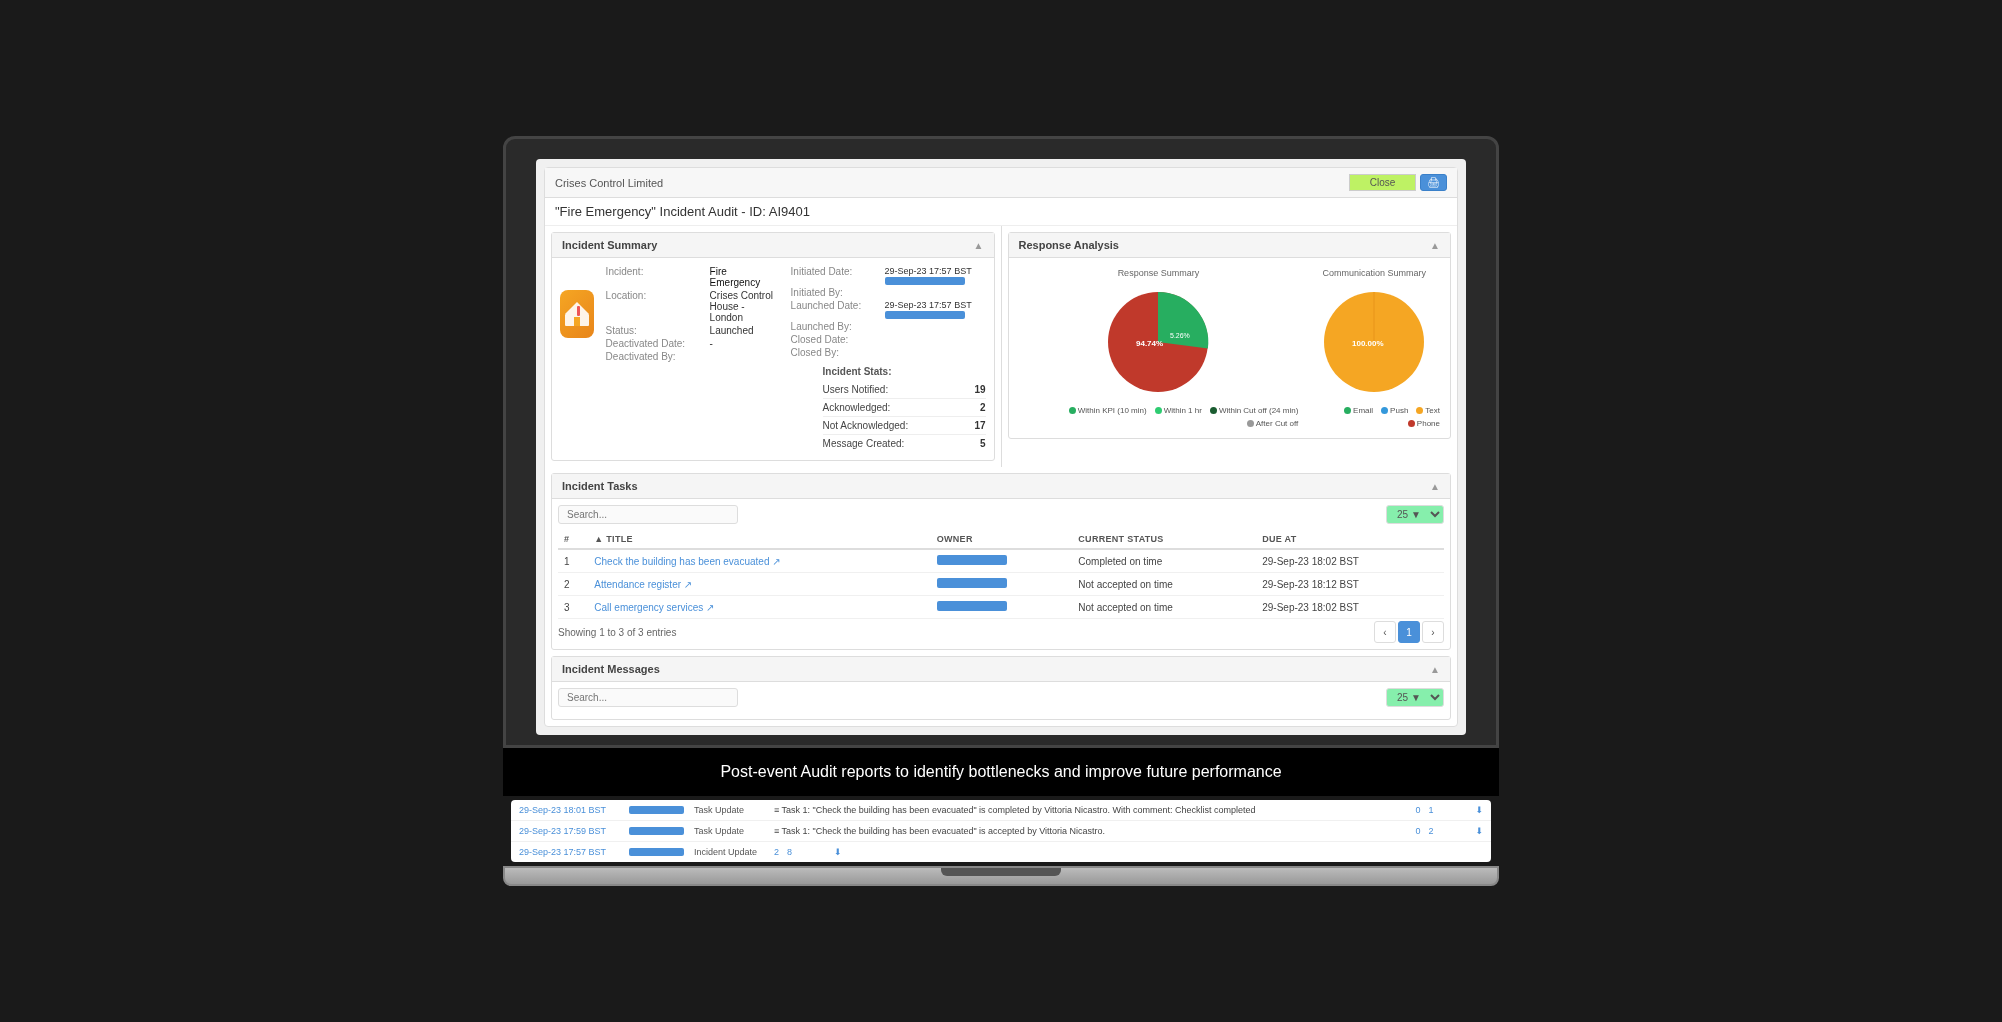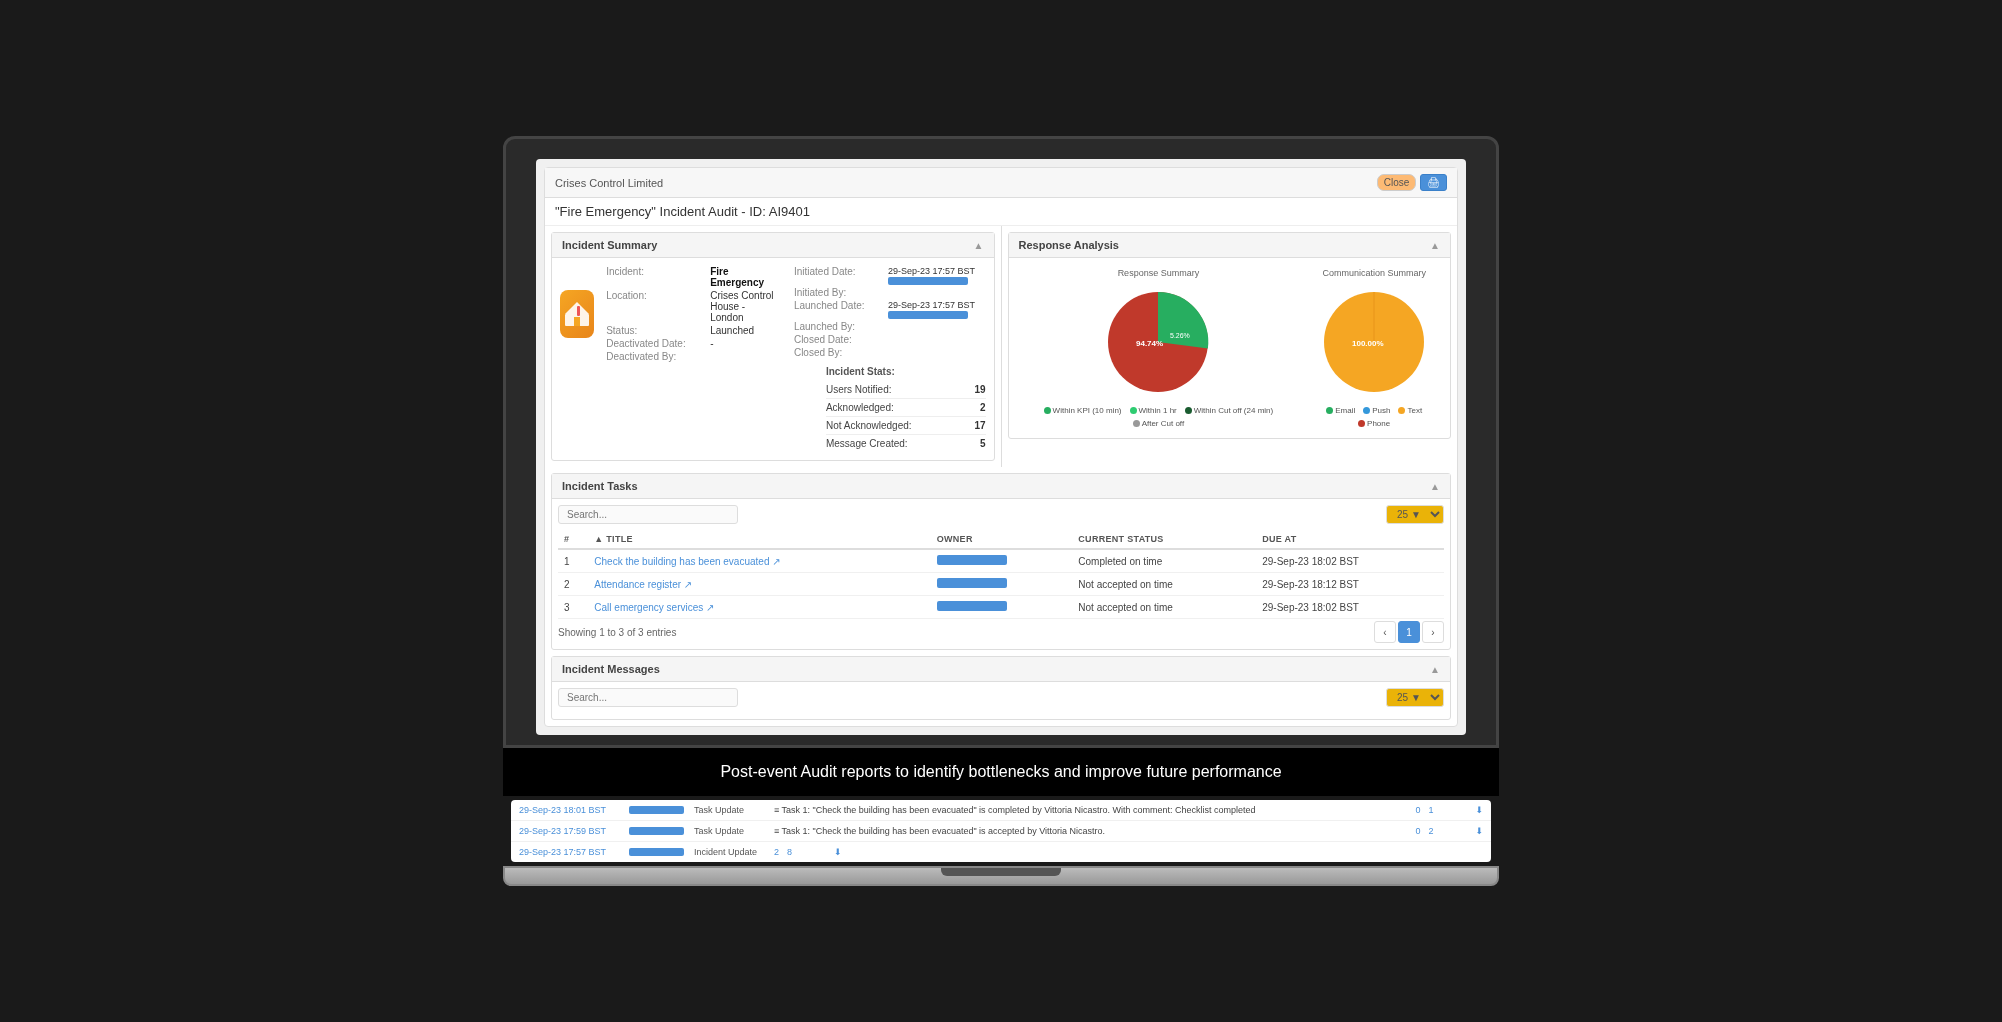--- a/index.html
+++ b/index.html
@@ -78,24 +78,24 @@
       color: #333;
       border-bottom: 1px solid #eee;
     }
 
     .titlebar-buttons {
       display: flex;
       gap: 4px;
     }
 
     .btn-close-app {
-      background: #fdba74;
+      background: #bef264;
       border: 1px solid #ccc;
-      border-radius: 7px;
-      padding: 2px 6px;
+      border-radius: 0;
+      padding: 2px 20px;
       font-size: 10px;
       cursor: pointer;
       color: #555;
     }
 
     .btn-print-app {
       background: #4a90d9;
       border: 1px solid #3a80c9;
       border-radius: 3px;
       padding: 2px 6px;
@@ -173,21 +173,21 @@
     .detail-label {
       color: #888;
     }
 
     .detail-value {
       color: #333;
       font-weight: 500;
     }
 
     .detail-value.bold {
-      font-weight: 700;
+      font-weight: 400;
       color: #111;
     }
 
     .date-bar {
       display: inline-block;
       background: #4a90d9;
       border-radius: 2px;
       height: 8px;
       width: 80px;
       vertical-align: middle;
@@ -293,21 +293,21 @@
 
     .pie-chart-svg {
       width: 120px;
       height: 120px;
     }
 
     .legend {
       display: flex;
       flex-wrap: wrap;
       gap: 4px 8px;
-      justify-content: center;
+      justify-content: flex-end;
       font-size: 8px;
       color: #555;
     }
 
     .legend-item {
       display: flex;
       align-items: center;
       gap: 2px;
     }
 
@@ -337,21 +337,21 @@
       color: #999;
       width: 180px;
       background: #fafafa;
     }
 
     .per-page-select {
       font-size: 10px;
       border: 1px solid #ddd;
       border-radius: 3px;
       padding: 2px 6px;
-      background: #eab308;
+      background: #86efac;
       color: #555;
     }
 
     .tasks-table {
       width: 100%;
       border-collapse: collapse;
       font-size: 10px;
     }
 
     .tasks-table th {

